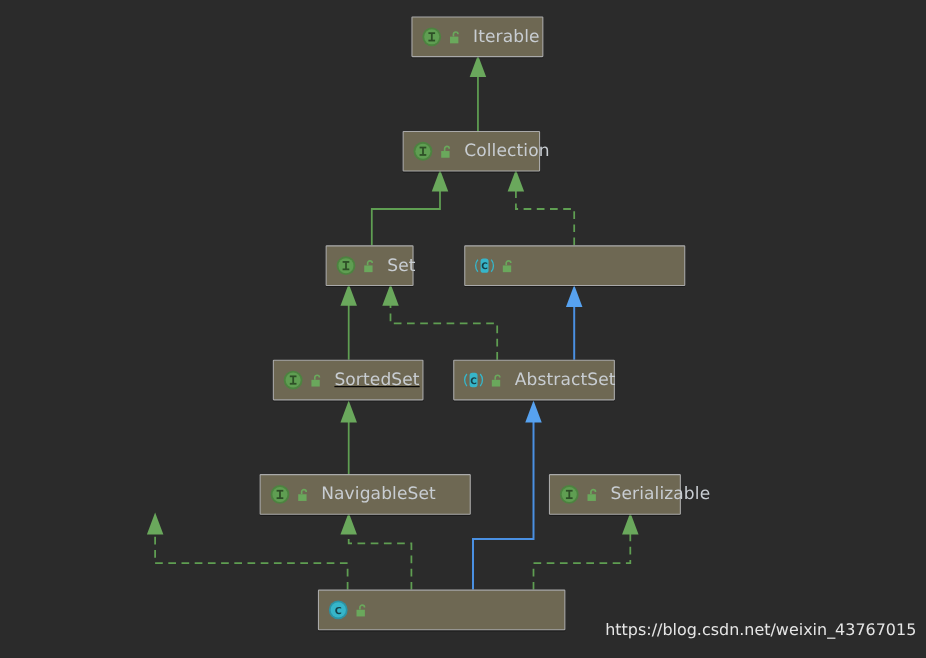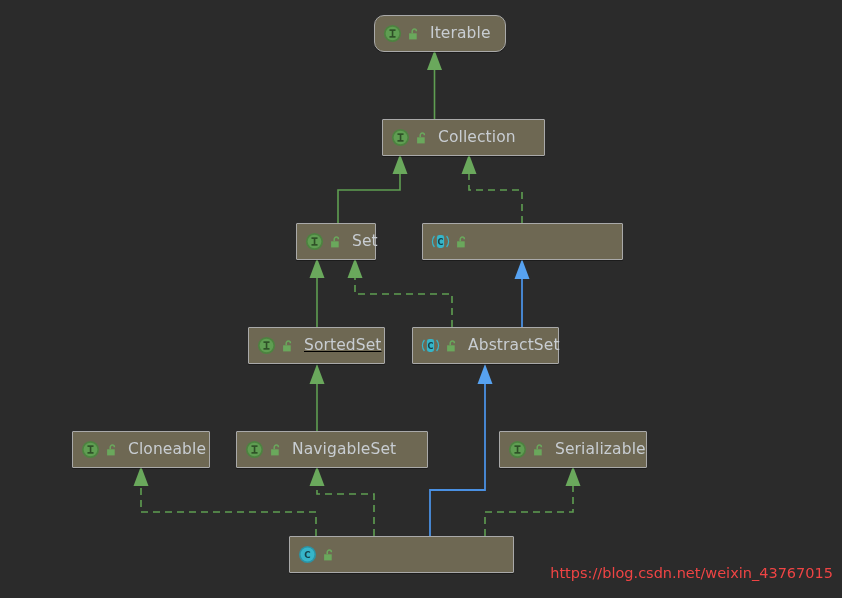--- a/index.html
+++ b/index.html
@@ -56,21 +56,21 @@
   .icon-lock {
     width: 14px;
     height: 14px;
     flex: 0 0 auto;
     margin-left: 5px;
   }
   #watermark {
     position: absolute;
     right: 9px;
     top: 565px;
-    color: #ef4444;
+    color: #e5e5e5;
     font-size: 14.5px;
     white-space: nowrap;
     z-index: 6;
   }
 </style>
 </head>
 <body>
 
 <div id="stage">
 
@@ -125,38 +125,38 @@
       <path d="M 485 536 L 485 512 L 573 512 L 573 484" stroke="#5f9e52" stroke-width="1.6" fill="none" stroke-dasharray="7 5"></path>
       <polygon points="573,466 580.5,486 565.5,486" fill="#6aa85c"></polygon>
     </g>
 
     <g>
       <path d="M 430 536 L 430 490 L 485 490 L 485 383" stroke="#4a90e2" stroke-width="1.8" fill="none"></path>
       <polygon points="485,364 492.5,384 477.5,384" fill="#57a2f0"></polygon>
     </g>
   </svg>
 
-  <div class="node" style="left:374px; top:15px; width:132px;border-radius:10px;">
+  <div class="node" style="left:374px; top:15px; width:120px;">
     <span class="glyphs">
       <svg class="icon-type" viewBox="0 0 20 20">
         <circle cx="10" cy="10" r="9" fill="#4d8340"></circle>
         <circle cx="10" cy="10" r="7.2" fill="#5f9e52"></circle>
         <rect x="6.8" y="5.6" width="6.4" height="1.7" fill="#2e4f27"></rect>
         <rect x="9.2" y="6.6" width="1.7" height="6.8" fill="#2e4f27"></rect>
         <rect x="6.8" y="12.7" width="6.4" height="1.7" fill="#2e4f27"></rect>
       </svg>
       <svg class="icon-lock" viewBox="0 0 14 14">
         <path d="M5.2 6.2 V4.2 a2.1 2.1 0 0 1 4.2 0" stroke="#6aa85c" stroke-width="1.5" fill="none"></path>
         <rect x="2.1" y="6.3" width="7.6" height="6.1" fill="#6aa85c"></rect>
       </svg>
     </span>
     <span class="label">Iterable</span>
   </div>
 
-  <div class="node" style="left:382px; top:119px; width:163px;">
+  <div class="node" style="left:366px; top:119px; width:125px;">
     <span class="glyphs">
       <svg class="icon-type" viewBox="0 0 20 20">
         <circle cx="10" cy="10" r="9" fill="#4d8340"></circle>
         <circle cx="10" cy="10" r="7.2" fill="#5f9e52"></circle>
         <rect x="6.8" y="5.6" width="6.4" height="1.7" fill="#2e4f27"></rect>
         <rect x="9.2" y="6.6" width="1.7" height="6.8" fill="#2e4f27"></rect>
         <rect x="6.8" y="12.7" width="6.4" height="1.7" fill="#2e4f27"></rect>
       </svg>
       <svg class="icon-lock" viewBox="0 0 14 14">
         <path d="M5.2 6.2 V4.2 a2.1 2.1 0 0 1 4.2 0" stroke="#6aa85c" stroke-width="1.5" fill="none"></path>
@@ -224,55 +224,39 @@
         <text x="10" y="13.6" font-family="DejaVu Sans, sans-serif" font-size="8.6" font-weight="bold" fill="#15414a" text-anchor="middle">C</text>
       </svg>
       <svg class="icon-lock" viewBox="0 0 14 14">
         <path d="M5.2 6.2 V4.2 a2.1 2.1 0 0 1 4.2 0" stroke="#6aa85c" stroke-width="1.5" fill="none"></path>
         <rect x="2.1" y="6.3" width="7.6" height="6.1" fill="#6aa85c"></rect>
       </svg>
     </span>
     <span class="label">AbstractSet</span>
   </div>
 
-  <div class="node" style="left:72px; top:431px; width:138px;">
-    <span class="glyphs">
-      <svg class="icon-type" viewBox="0 0 20 20">
-        <circle cx="10" cy="10" r="9" fill="#4d8340"></circle>
-        <circle cx="10" cy="10" r="7.2" fill="#5f9e52"></circle>
-        <rect x="6.8" y="5.6" width="6.4" height="1.7" fill="#2e4f27"></rect>
-        <rect x="9.2" y="6.6" width="1.7" height="6.8" fill="#2e4f27"></rect>
-        <rect x="6.8" y="12.7" width="6.4" height="1.7" fill="#2e4f27"></rect>
-      </svg>
-      <svg class="icon-lock" viewBox="0 0 14 14">
-        <path d="M5.2 6.2 V4.2 a2.1 2.1 0 0 1 4.2 0" stroke="#6aa85c" stroke-width="1.5" fill="none"></path>
-        <rect x="2.1" y="6.3" width="7.6" height="6.1" fill="#6aa85c"></rect>
-      </svg>
-    </span>
-    <span class="label">Cloneable</span>
-  </div>
 
   <div class="node" style="left:236px; top:431px; width:192px;">
     <span class="glyphs">
       <svg class="icon-type" viewBox="0 0 20 20">
         <circle cx="10" cy="10" r="9" fill="#4d8340"></circle>
         <circle cx="10" cy="10" r="7.2" fill="#5f9e52"></circle>
         <rect x="6.8" y="5.6" width="6.4" height="1.7" fill="#2e4f27"></rect>
         <rect x="9.2" y="6.6" width="1.7" height="6.8" fill="#2e4f27"></rect>
         <rect x="6.8" y="12.7" width="6.4" height="1.7" fill="#2e4f27"></rect>
       </svg>
       <svg class="icon-lock" viewBox="0 0 14 14">
         <path d="M5.2 6.2 V4.2 a2.1 2.1 0 0 1 4.2 0" stroke="#6aa85c" stroke-width="1.5" fill="none"></path>
         <rect x="2.1" y="6.3" width="7.6" height="6.1" fill="#6aa85c"></rect>
       </svg>
     </span>
     <span class="label">NavigableSet</span>
   </div>
 
-  <div class="node" style="left:499px; top:431px; width:148px;">
+  <div class="node" style="left:499px; top:431px; width:120px;">
     <span class="glyphs">
       <svg class="icon-type" viewBox="0 0 20 20">
         <circle cx="10" cy="10" r="9" fill="#4d8340"></circle>
         <circle cx="10" cy="10" r="7.2" fill="#5f9e52"></circle>
         <rect x="6.8" y="5.6" width="6.4" height="1.7" fill="#2e4f27"></rect>
         <rect x="9.2" y="6.6" width="1.7" height="6.8" fill="#2e4f27"></rect>
         <rect x="6.8" y="12.7" width="6.4" height="1.7" fill="#2e4f27"></rect>
       </svg>
       <svg class="icon-lock" viewBox="0 0 14 14">
         <path d="M5.2 6.2 V4.2 a2.1 2.1 0 0 1 4.2 0" stroke="#6aa85c" stroke-width="1.5" fill="none"></path>

